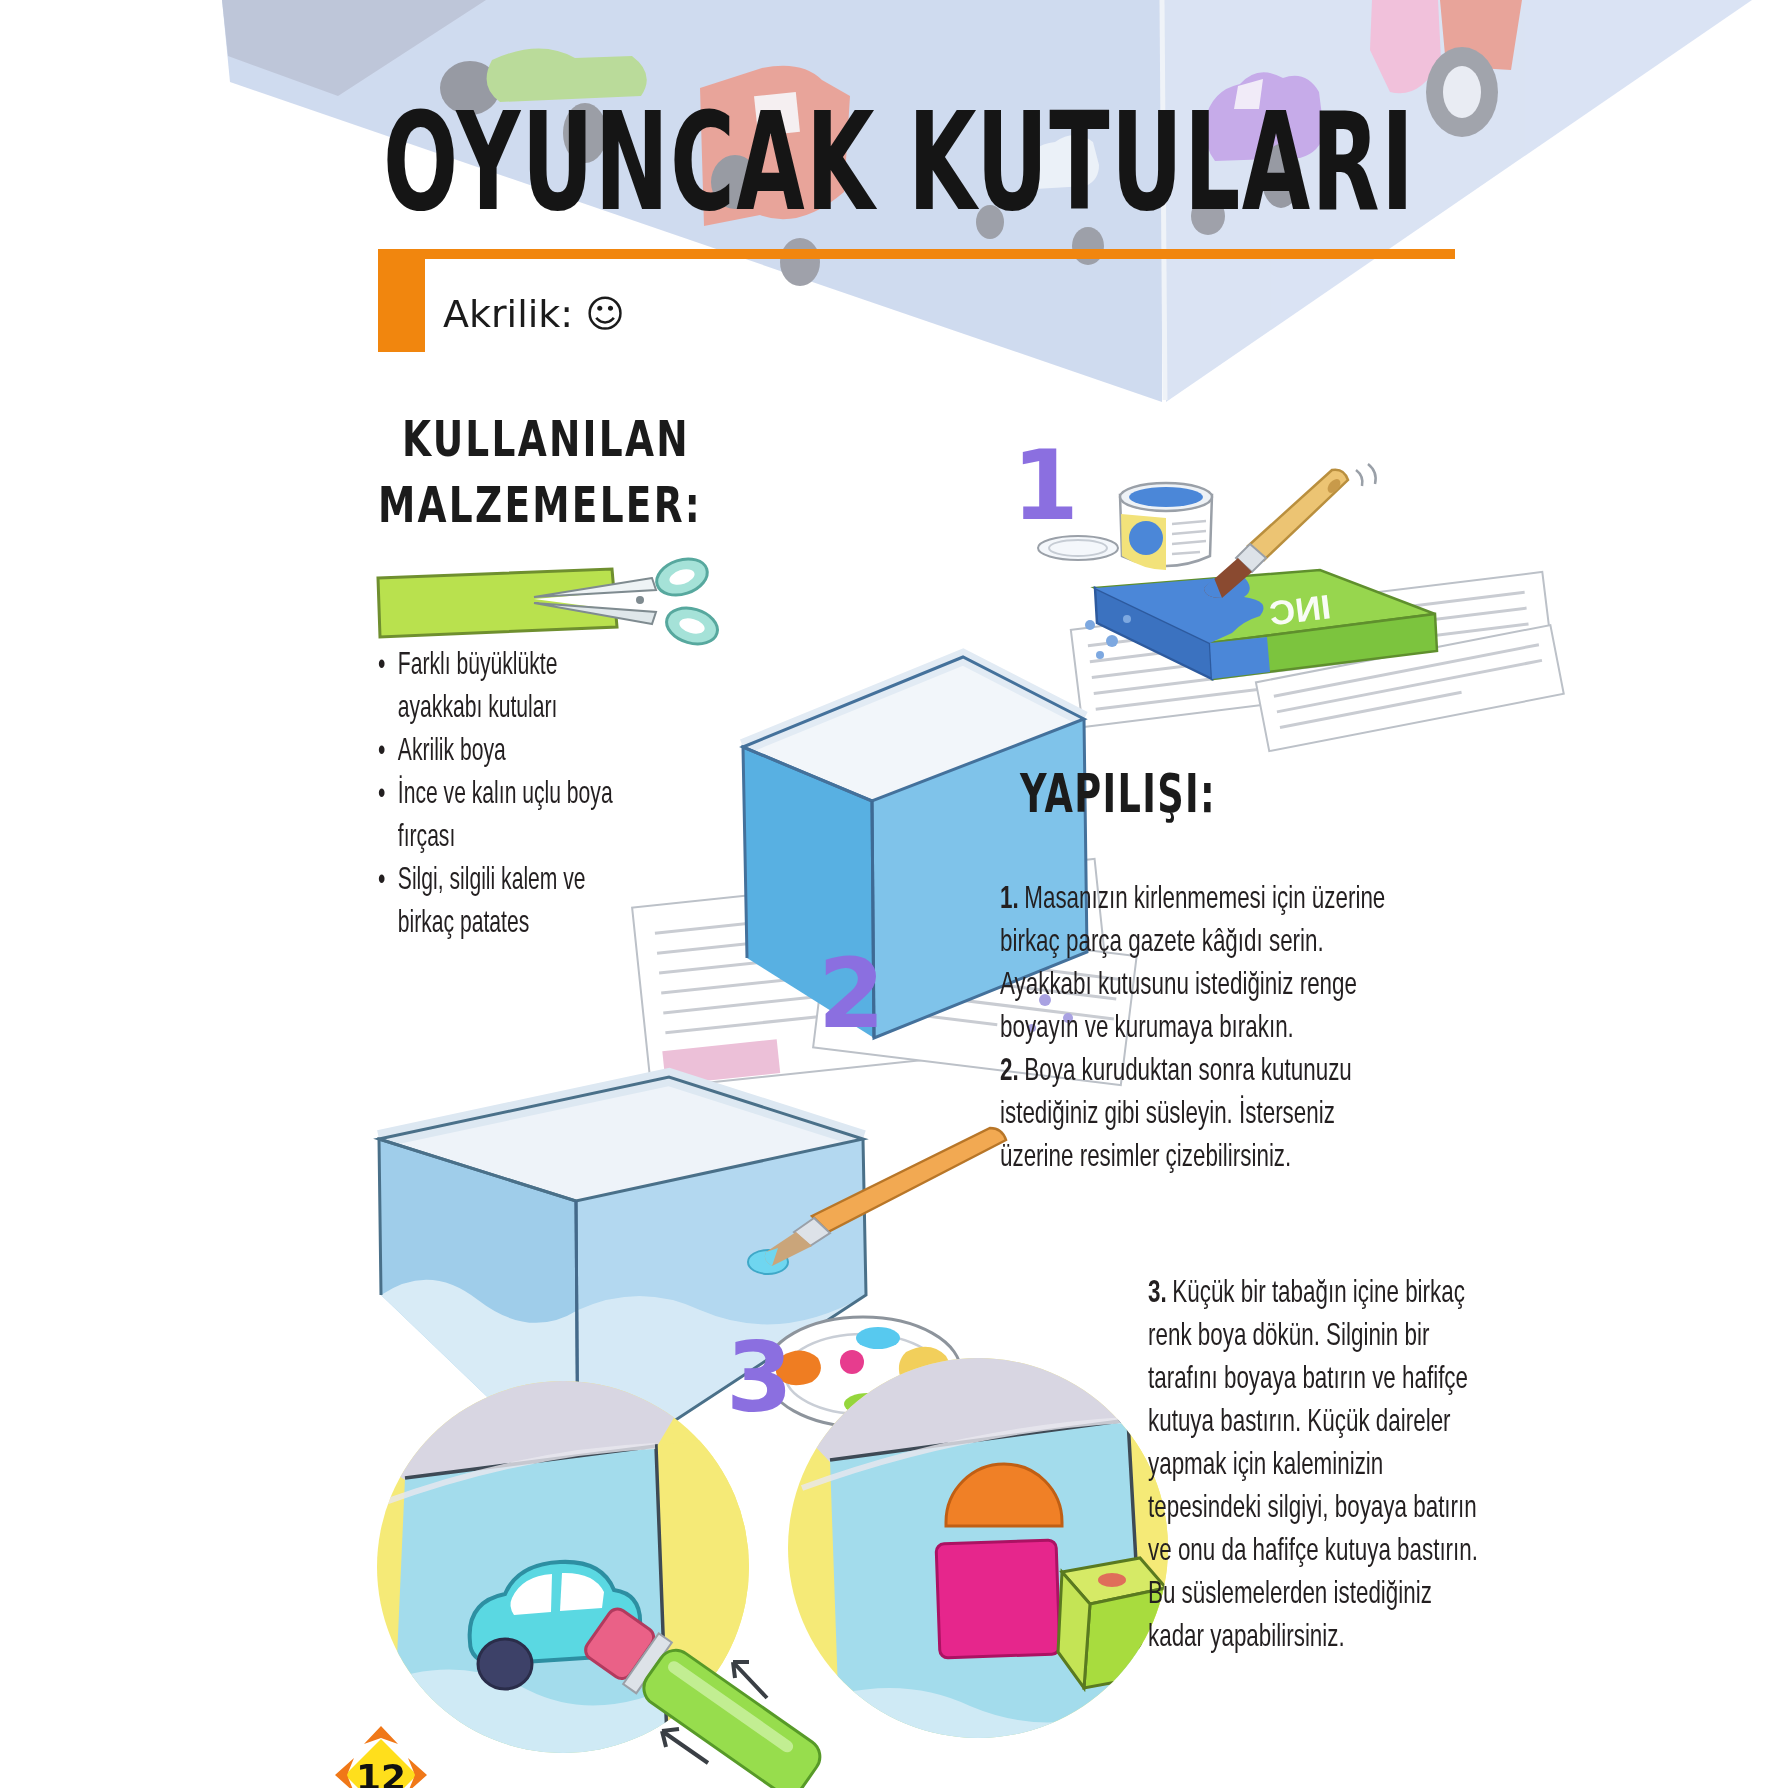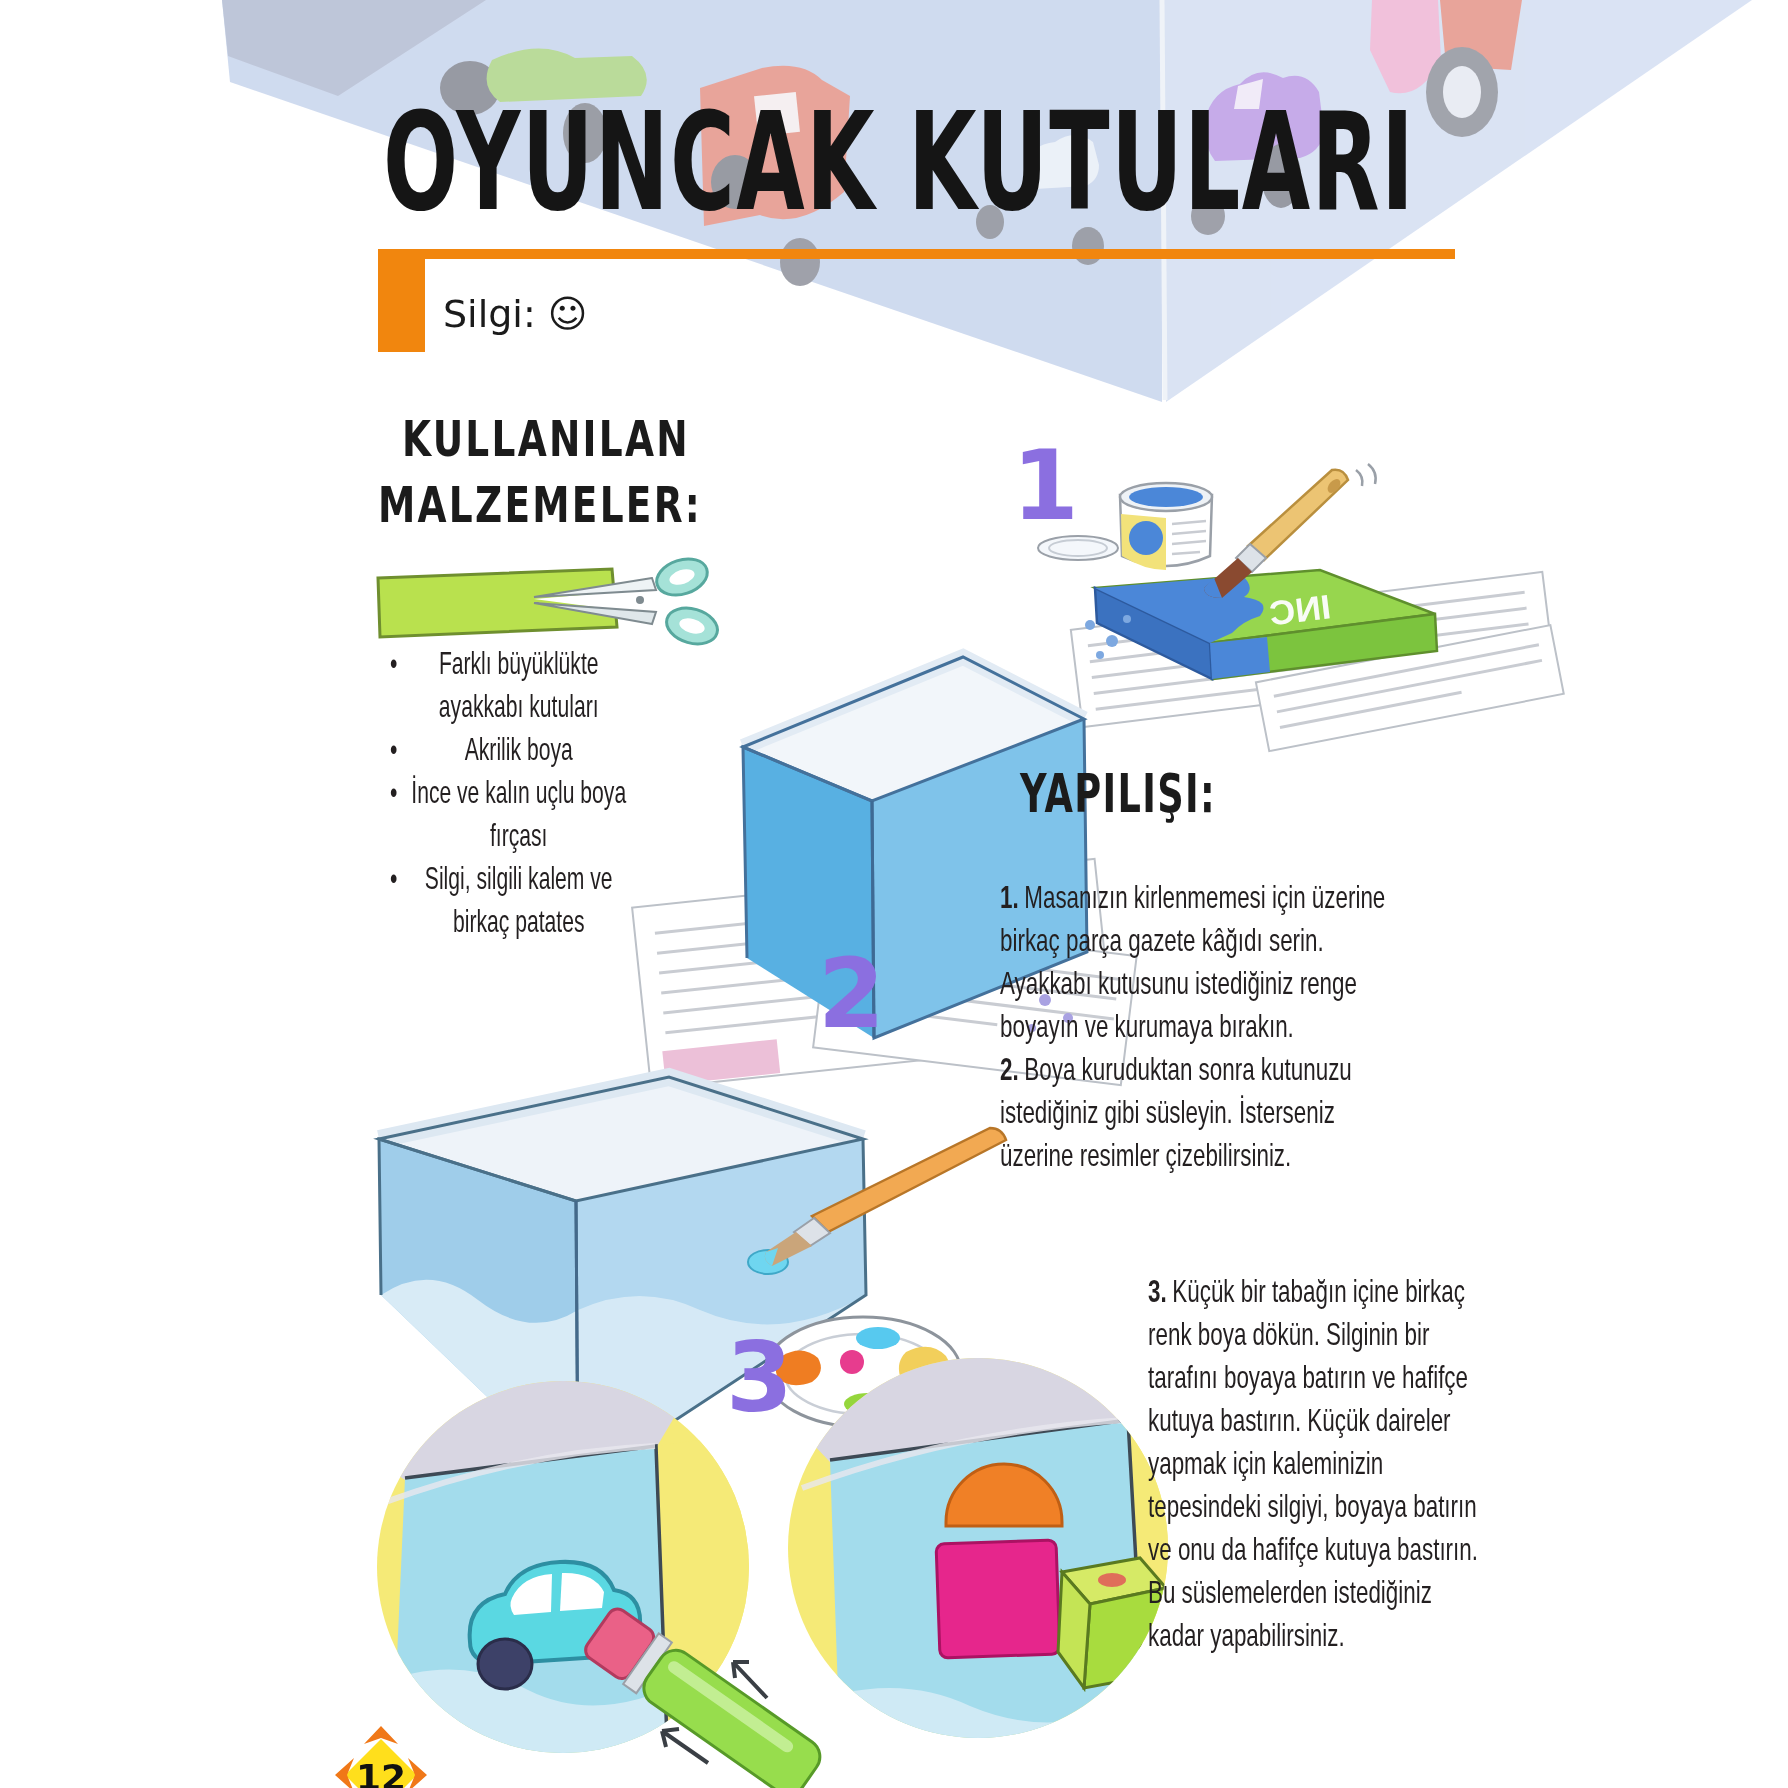--- a/index.html
+++ b/index.html
@@ -10,21 +10,21 @@
   .hx{transform-origin:left top;display:inline-block;white-space:nowrap;}
   .page-title{left:383px;top:84px;font-family:"DejaVu Sans",sans-serif;font-weight:700;
               font-size:135px;color:#151515;letter-spacing:2px;}
   .page-title .hx{transform:scaleX(.655);}
   .rule{left:378px;top:249px;width:1077px;height:10px;background:#F1860E;}
   .level-block{left:378px;top:249px;width:47px;height:103px;background:#F1860E;}
   .level-line{left:443px;top:292px;font-size:38px;font-family:"DejaVu Sans",sans-serif;color:#1b1b1b;}
   .mat-heading{left:378px;top:406px;font-family:"DejaVu Sans",sans-serif;font-weight:700;
                font-size:50px;line-height:66px;color:#1b1b1b;letter-spacing:3px;text-align:center;}
   .mat-heading .hx{transform:scaleX(.75);}
-  .bullets-wrap{left:390px;top:642px;text-align:center;}
+  .bullets-wrap{left:378px;top:642px;}
   ul.bullets{margin:0;padding:0;list-style:none;font-size:32px;line-height:43px;width:360px;
              transform:scaleX(.66);transform-origin:left top;}
   ul.bullets li{position:relative;padding-left:30px;margin:0;}
   ul.bullets li::before{content:"•";position:absolute;left:0;top:0;font-size:32px;}
   .yapilisi{left:1000px;top:762px;font-family:"DejaVu Sans",sans-serif;font-weight:700;
             font-size:54px;color:#1b1b1b;letter-spacing:2px;margin-left:20px;}
   .yapilisi .hx{transform:scaleX(.68);}
   .steps-col{left:1000px;top:876px;width:585px;font-size:32px;line-height:43px;
              transform:scaleX(.7);transform-origin:left top;}
   .step3-col{left:1148px;top:1270px;width:490px;font-size:32px;line-height:43px;
@@ -300,21 +300,21 @@
     <polygon points="408,1758 427,1775 408,1792 415,1775" fill="#f07818"></polygon>
     <text x="381" y="1790" text-anchor="middle" font-family="DejaVu Sans, sans-serif" font-weight="bold" font-size="36" fill="#111111">12</text>
   </g>
 </svg>
 
   <div class="abs page-title"><span class="hx">OYUNCAK KUTULARI</span></div>
 
   <div class="abs rule"></div>
   <div class="abs level-block"></div>
   <div class="abs level-line">
-    <span>Silgi:</span>
+    <span>Akrilik:</span>
     <span>☺</span>
   </div>
 
   <div class="abs mat-heading">
     <div><span class="hx">KULLANILAN</span></div>
     <div><span class="hx">MALZEMELER:</span></div>
   </div>
 
   <div class="abs bullets-wrap">
     <ul class="bullets">

